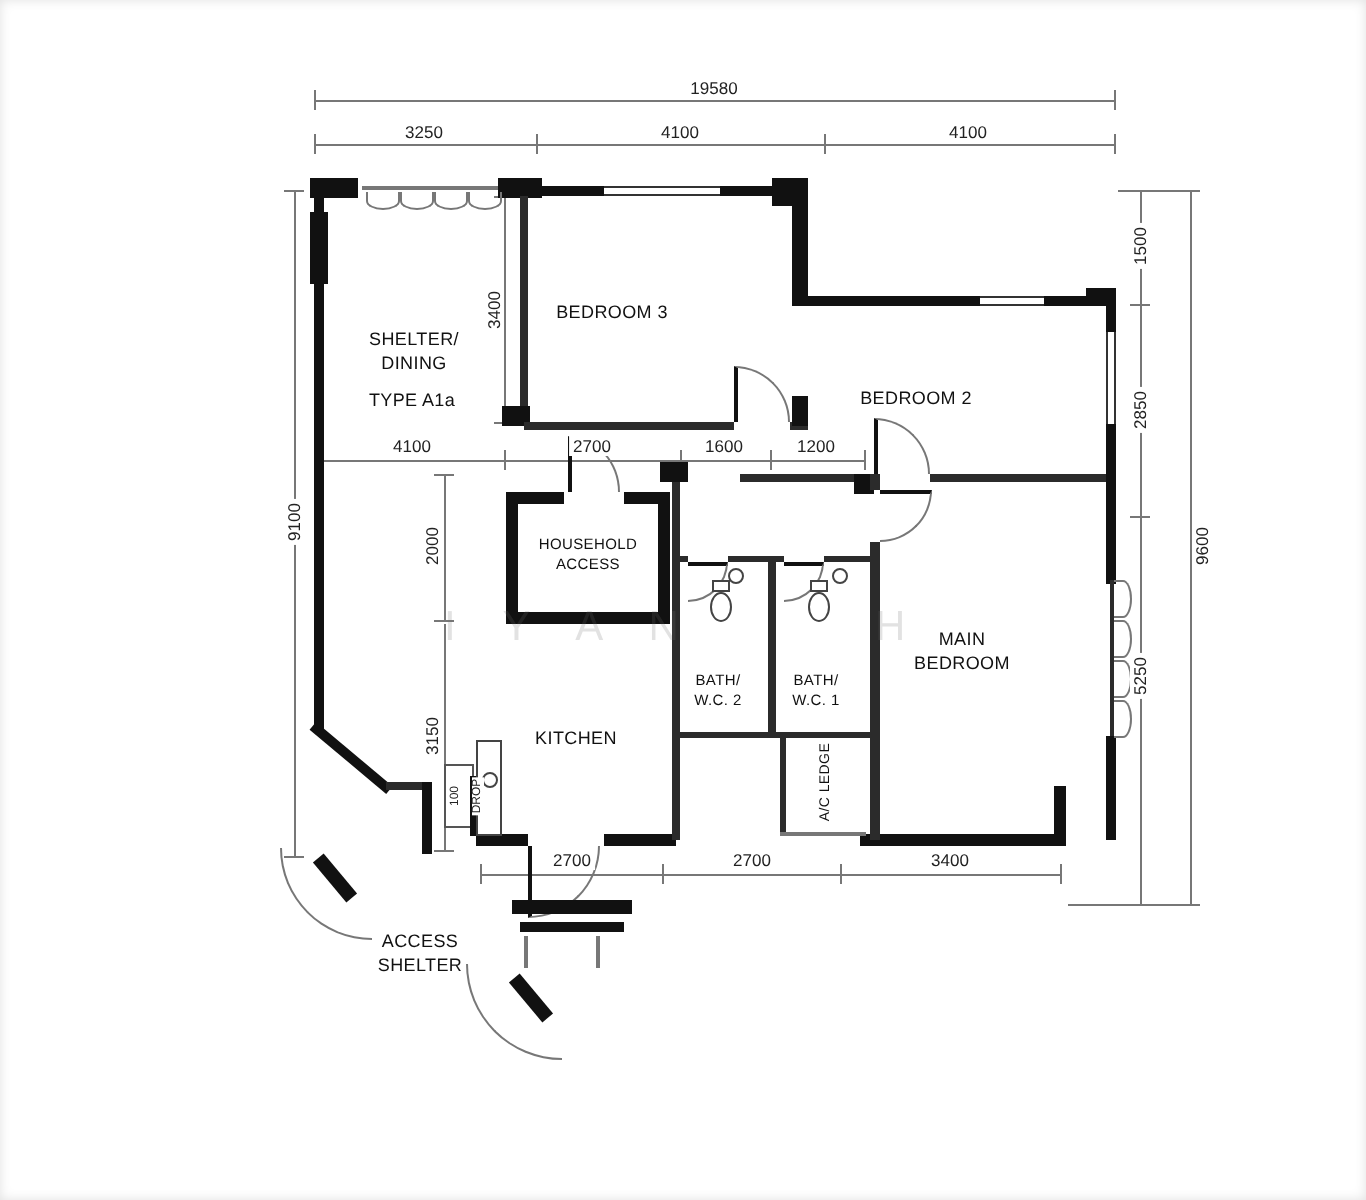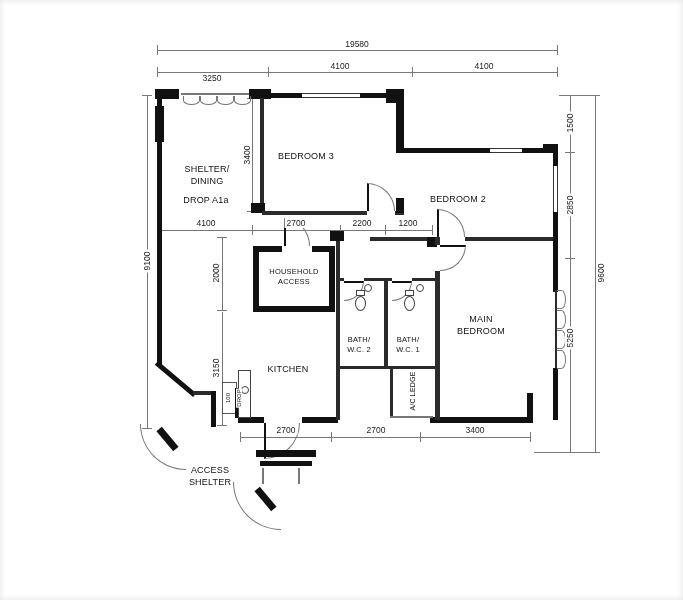--- a/index.html
+++ b/index.html
@@ -20,20 +20,21 @@
   .room.sm{font-size:7.5px}
   .room.rot{transform:translate(-50%,-50%) rotate(-90deg);font-size:7px}
   .wm{position:absolute;color:rgba(110,110,110,.20);font-size:21px;letter-spacing:9px;white-space:pre;z-index:1}
   .leaf{position:absolute;background:#111}
 </style>
 </head>
 <body>
 
 <div class="page">
 
+  <div class="wm" style="left:222px;top:302px">I Y A N      H</div>
 
   <div class="dl" style="left:157px;top:50px;width:400px;height:1px"></div>
   <div class="dl" style="left:157px;top:45px;width:1px;height:10px"></div>
   <div class="dl" style="left:557px;top:45px;width:1px;height:10px"></div>
 
   <div class="dl" style="left:157px;top:72px;width:400px;height:1px"></div>
   <div class="dl" style="left:157px;top:67px;width:1px;height:10px"></div>
   <div class="dl" style="left:268px;top:67px;width:1px;height:10px"></div>
   <div class="dl" style="left:412px;top:67px;width:1px;height:10px"></div>
   <div class="dl" style="left:557px;top:67px;width:1px;height:10px"></div>
@@ -72,31 +73,31 @@
   <div class="dl" style="left:222px;top:312px;width:1px;height:113px"></div>
   <div class="dl" style="left:217px;top:425px;width:10px;height:1px"></div>
 
   <div class="dl" style="left:240px;top:437px;width:290px;height:1px"></div>
   <div class="dl" style="left:240px;top:432px;width:1px;height:10px"></div>
   <div class="dl" style="left:331px;top:432px;width:1px;height:10px"></div>
   <div class="dl" style="left:420px;top:432px;width:1px;height:10px"></div>
   <div class="dl" style="left:530px;top:432px;width:1px;height:10px"></div>
 
   <div class="dim" style="left:357px;top:44px">19580</div>
-  <div class="dim" style="left:212px;top:78px">3250</div>
+  <div class="dim" style="left:212px;top:66px">3250</div>
   <div class="dim" style="left:340px;top:66px">4100</div>
   <div class="dim" style="left:484px;top:66px">4100</div>
   <div class="dim dimv" style="left:147px;top:261px">9100</div>
   <div class="dim dimv" style="left:601px;top:273px">9600</div>
   <div class="dim dimv" style="left:570px;top:123px">1500</div>
   <div class="dim dimv" style="left:570px;top:205px">2850</div>
   <div class="dim dimv" style="left:570px;top:338px">5250</div>
   <div class="dim" style="left:206px;top:223px">4100</div>
   <div class="dim" style="left:296px;top:223px">2700</div>
-  <div class="dim" style="left:362px;top:223px">2200</div>
+  <div class="dim" style="left:362px;top:223px">1600</div>
   <div class="dim" style="left:408px;top:223px">1200</div>
   <div class="dim dimv" style="left:247px;top:155px">3400</div>
   <div class="dim dimv" style="left:216px;top:273px">2000</div>
   <div class="dim dimv" style="left:216px;top:368px">3150</div>
   <div class="dim" style="left:286px;top:430px">2700</div>
   <div class="dim" style="left:376px;top:430px">2700</div>
   <div class="dim" style="left:475px;top:430px">3400</div>
 
   <div class="out" style="left:222px;top:382px;width:15px;height:32px;border-color:#555"></div>
   <div class="dim dimv dimt" style="left:228px;top:398px">100</div>
@@ -182,21 +183,21 @@
   <div class="out" style="left:356px;top:290px;width:9px;height:6px"></div>
   <div class="out" style="left:404px;top:296px;width:11px;height:15px;border-radius:50%"></div>
   <div class="out" style="left:405px;top:290px;width:9px;height:6px"></div>
   <div class="out" style="left:364px;top:284px;width:8px;height:8px;border-radius:50%"></div>
   <div class="out" style="left:416px;top:284px;width:8px;height:8px;border-radius:50%"></div>
   <div class="out" style="left:238px;top:370px;width:13px;height:48px"></div>
   <div class="out" style="left:241px;top:386px;width:8px;height:8px;border-radius:50%"></div>
 
   <div class="room" style="left:207px;top:176px">SHELTER/
 DINING</div>
-  <div class="room" style="left:206px;top:201px">DROP A1a</div>
+  <div class="room" style="left:206px;top:201px">TYPE A1a</div>
   <div class="room" style="left:306px;top:157px">BEDROOM 3</div>
   <div class="room" style="left:458px;top:200px">BEDROOM 2</div>
   <div class="room" style="left:481px;top:326px">MAIN
 BEDROOM</div>
   <div class="room sm" style="left:294px;top:277px">HOUSEHOLD
 ACCESS</div>
   <div class="room" style="left:288px;top:370px">KITCHEN</div>
   <div class="room sm" style="left:359px;top:345px">BATH/
 W.C. 2</div>
   <div class="room sm" style="left:408px;top:345px">BATH/

